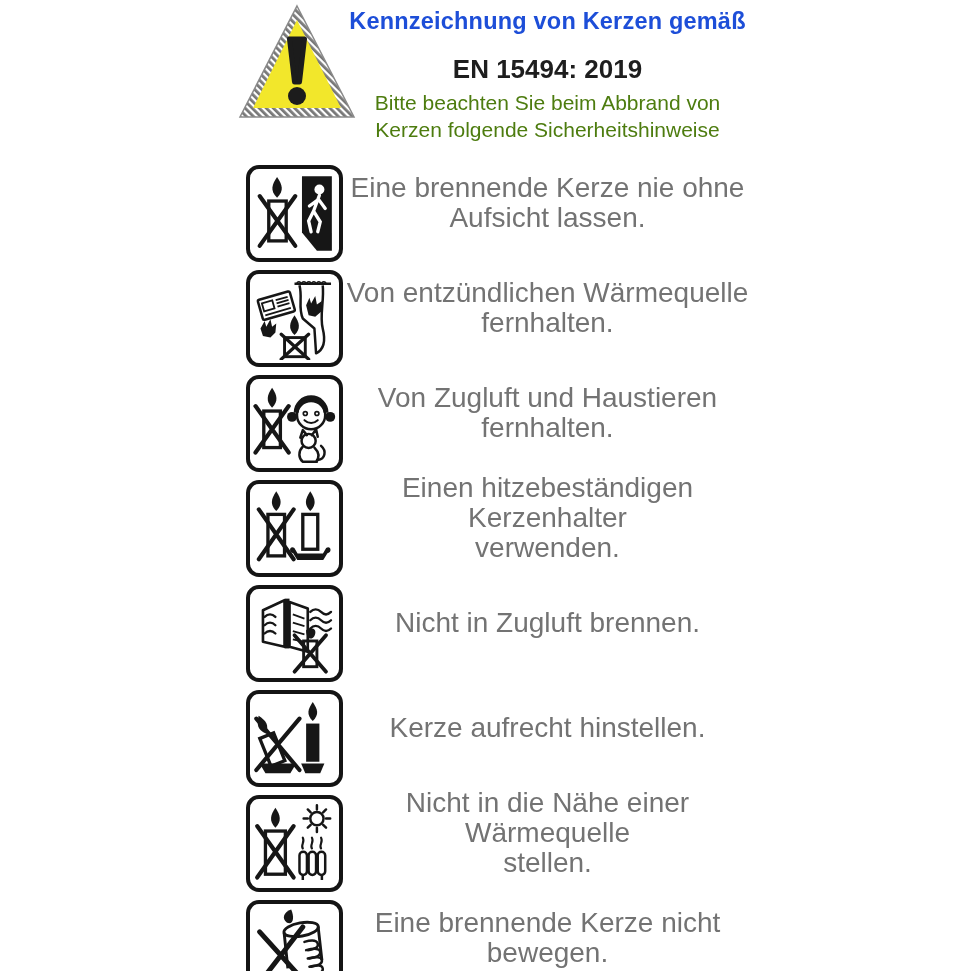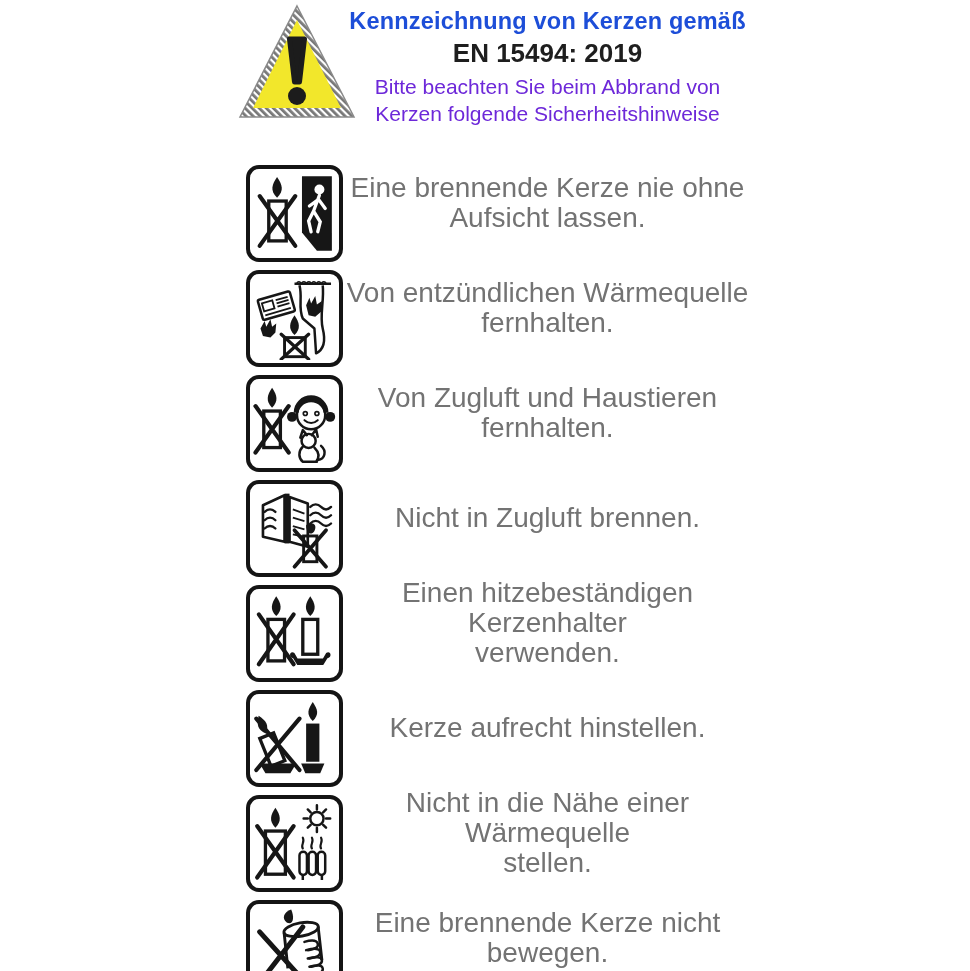--- a/index.html
+++ b/index.html
@@ -21,24 +21,24 @@
   .header-text {
     position: absolute; left: 330px; top: 6px; width: 435px;
     text-align: center;
   }
   .title-l1 {
     font-size: 23.5px; font-weight: bold; color: #1d4ed8;
     line-height: 31px; white-space: nowrap; letter-spacing: 0.2px;
   }
   .title-l2 {
     font-size: 26px; font-weight: bold; color: #1e1e1e;
-    line-height: 33px; white-space: nowrap;
+    line-height: 33px; white-space: nowrap; margin-top: 16px;
   }
   .subtitle {
-    font-size: 21px; color: #6d28d9; line-height: 27px;
+    font-size: 21px; color: #4d7c0f; line-height: 27px;
     white-space: pre-line; margin-top: 3px;
   }
 
   
   .rows { position: absolute; left: 0; top: 163px; width: 970px; }
   .row { position: relative; height: 105px; }
   .icon-box {
     position: absolute; left: 246px; top: 2px;
     width: 89px; height: 89px;
     background: #ffffff;
@@ -142,51 +142,51 @@
           </g>
         </svg>
       </div>
       <div class="row-text">Von Zugluft und Haustieren
 fernhalten.</div>
     </div>
 
     <div class="row">
       <div class="icon-box">
         <svg viewBox="0 0 100 100">
-          <g fill="none" stroke="#161616" stroke-width="3.2" stroke-linejoin="round">
-            <path d="M12 22 L38 10 V66 L12 60 Z"></path>
-            <path d="M44 12 L66 20 V72 L44 66 Z"></path>
-            <path d="M48 27 L62 32 M48 37 L62 41 M48 47 L62 51 M48 57 L62 60" stroke-width="2.2"></path>
-          </g>
-          <rect x="38" y="8" width="6" height="60" fill="#161616"></rect>
-          <g fill="none" stroke="#161616" stroke-width="2.8" stroke-linecap="round">
-            <path d="M14 30 c4 -4 9 -4 13 0 M14 40 c4 -4 9 -4 13 0 M14 50 c4 -4 9 -4 13 0"></path>
-            <path d="M69 24 c4 -4 9 -4 13 0 s8 4 12 0 M69 34 c4 -4 9 -4 13 0 s8 4 12 0 M69 44 c4 -4 9 -4 13 0 s8 4 12 0"></path>
-          </g>
-          <path d="M64 46 C71 41 78 45 74 53 C70 59 64 56 64 46 Z" fill="#161616"></path>
-          <rect x="61" y="59" width="16" height="31" fill="none" stroke="#161616" stroke-width="3.5"></rect>
-          <path d="M50 52 L88 96 M88 52 L50 96" stroke="#161616" stroke-width="4.5" stroke-linecap="round" fill="none"></path>
-        </svg>
-      </div>
-      <div class="row-text">Nicht in Zugluft brennen.</div>
-    </div>
-
-    <div class="row">
-      <div class="icon-box">
-        <svg viewBox="0 0 100 100">
           <path d="M28 5 C34 14 36 21 28 29 C20 21 22 14 28 5 Z" fill="#161616"></path>
           <rect x="18" y="33" width="20" height="50" fill="none" stroke="#161616" stroke-width="4"></rect>
           <path d="M7 27 L49 87 M49 27 L7 87" stroke="#161616" stroke-width="5" stroke-linecap="round" fill="none"></path>
           <path d="M69 5 C75 14 77 21 69 29 C61 21 63 14 69 5 Z" fill="#161616"></path>
           <rect x="60" y="33" width="18" height="42" fill="none" stroke="#161616" stroke-width="4"></rect>
           <path d="M49 74 C45 72 44 78 49 79 L54 87 H84 L89 79 C94 78 93 72 89 74 L85 81 H53 Z" fill="#161616" stroke="#161616" stroke-width="2" stroke-linejoin="round"></path>
         </svg>
       </div>
       <div class="row-text">Einen hitzebeständigen Kerzenhalter
 verwenden.</div>
+    </div>
+
+    <div class="row">
+      <div class="icon-box">
+        <svg viewBox="0 0 100 100">
+          <g fill="none" stroke="#161616" stroke-width="3.2" stroke-linejoin="round">
+            <path d="M12 22 L38 10 V66 L12 60 Z"></path>
+            <path d="M44 12 L66 20 V72 L44 66 Z"></path>
+            <path d="M48 27 L62 32 M48 37 L62 41 M48 47 L62 51 M48 57 L62 60" stroke-width="2.2"></path>
+          </g>
+          <rect x="38" y="8" width="6" height="60" fill="#161616"></rect>
+          <g fill="none" stroke="#161616" stroke-width="2.8" stroke-linecap="round">
+            <path d="M14 30 c4 -4 9 -4 13 0 M14 40 c4 -4 9 -4 13 0 M14 50 c4 -4 9 -4 13 0"></path>
+            <path d="M69 24 c4 -4 9 -4 13 0 s8 4 12 0 M69 34 c4 -4 9 -4 13 0 s8 4 12 0 M69 44 c4 -4 9 -4 13 0 s8 4 12 0"></path>
+          </g>
+          <path d="M64 46 C71 41 78 45 74 53 C70 59 64 56 64 46 Z" fill="#161616"></path>
+          <rect x="61" y="59" width="16" height="31" fill="none" stroke="#161616" stroke-width="3.5"></rect>
+          <path d="M50 52 L88 96 M88 52 L50 96" stroke="#161616" stroke-width="4.5" stroke-linecap="round" fill="none"></path>
+        </svg>
+      </div>
+      <div class="row-text">Nicht in Zugluft brennen.</div>
     </div>
 
     <div class="row">
       <div class="icon-box">
         <svg viewBox="0 0 100 100">
           <g transform="rotate(-22 30 80)">
             <path d="M30 18 C36 27 38 33 30 41 C22 33 24 27 30 18 Z" fill="#161616"></path>
             <rect x="21" y="44" width="18" height="36" fill="none" stroke="#161616" stroke-width="4"></rect>
           </g>
           <path d="M8 80 H52 L45 92 H15 Z" fill="#161616"></path>

